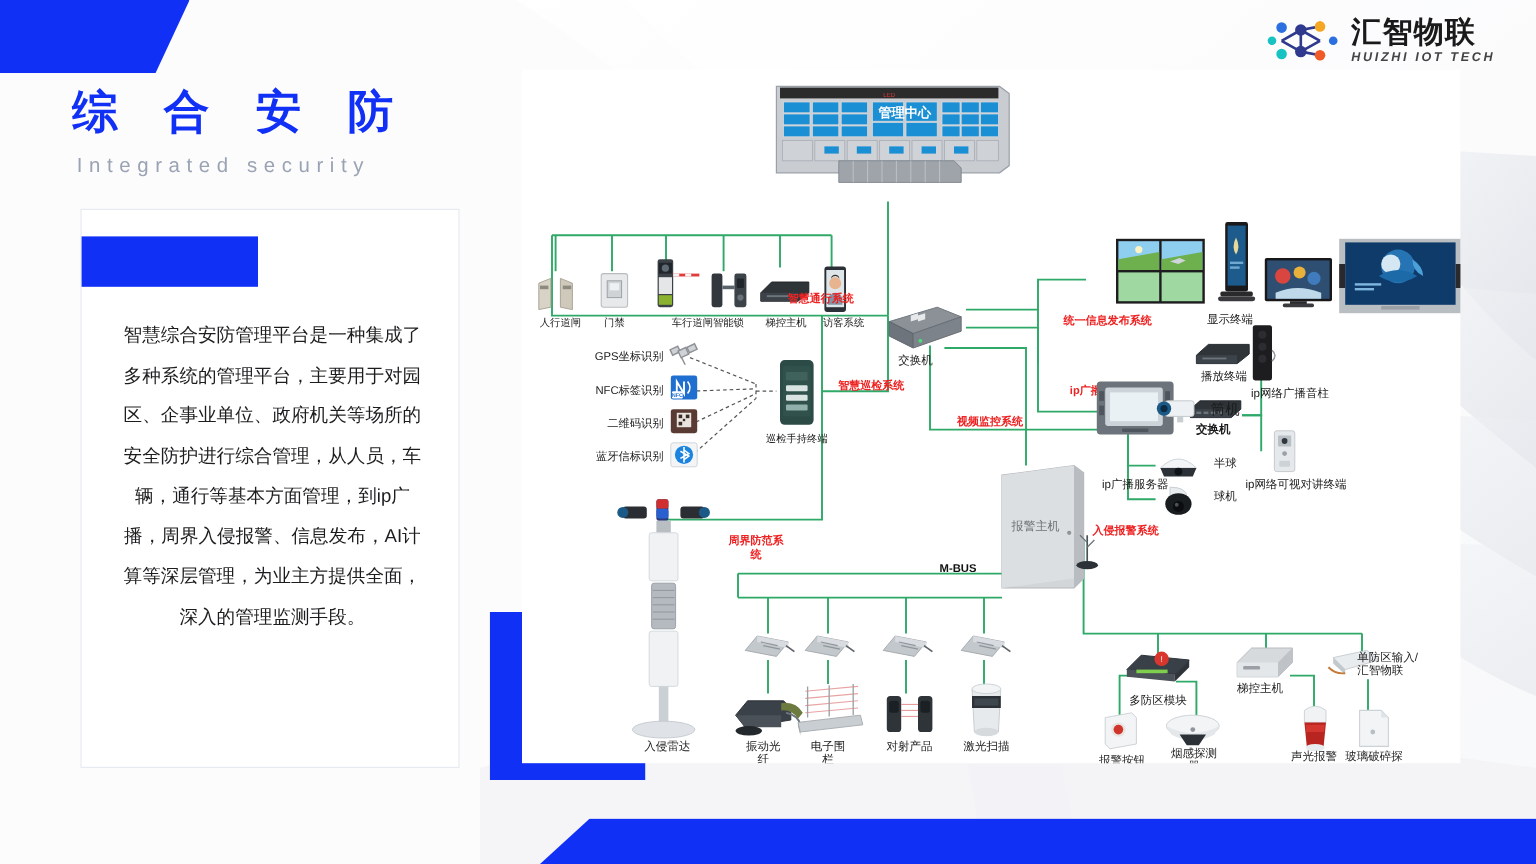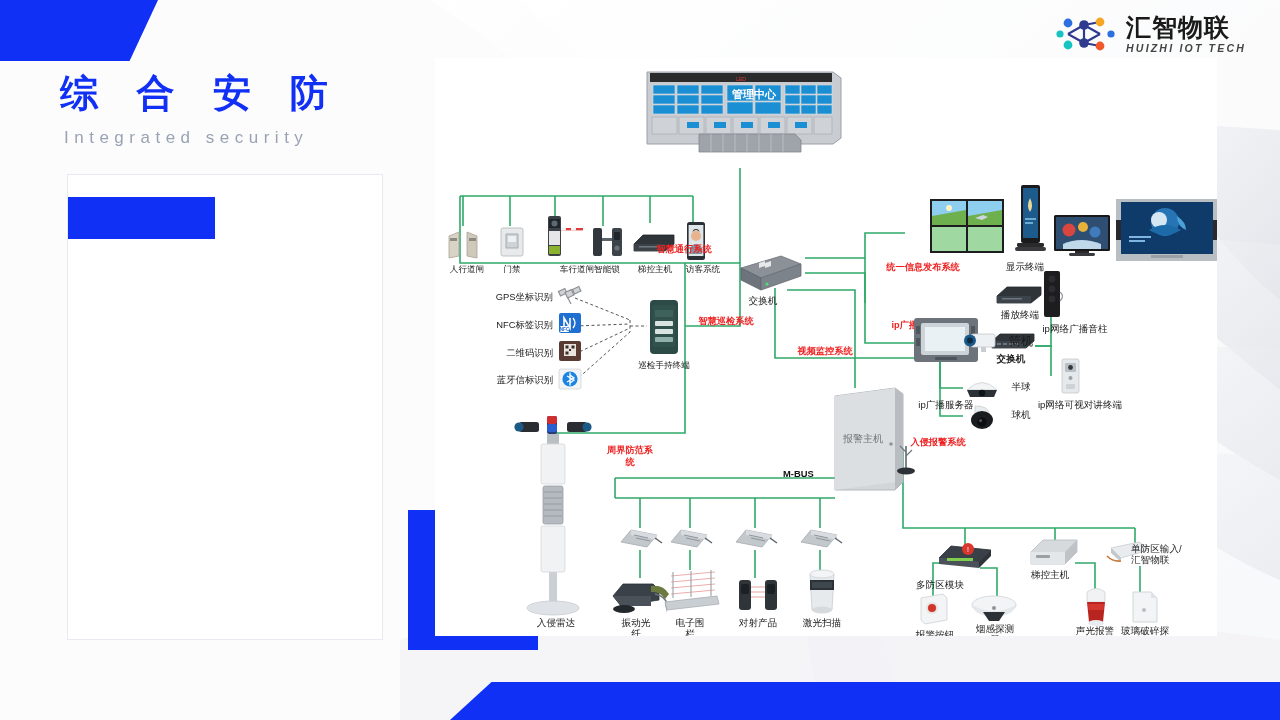--- a/index.html
+++ b/index.html
@@ -127,20 +127,21 @@
     <div class="logo-cn">汇智物联</div>
     <div class="logo-en">HUIZHI IOT TECH</div>
   </div>
 </div>
 
 <div class="page-title">综 合 安 防</div>
 <div class="page-subtitle">Integrated security</div>
 
 <div class="text-card">
   <div class="card-tab"></div>
+  <div class="card-body">智慧综合安防管理平台是一种集成了多种系统的管理平台，主要用于对园区、企事业单位、政府机关等场所的安全防护进行综合管理，从人员，车辆，通行等基本方面管理，到ip广播，周界入侵报警、信息发布，AI计算等深层管理，为业主方提供全面，深入的管理监测手段。</div>
 </div>
 
 <div class="diagram">
 
   <svg width="782" height="578" viewBox="0 0 782 578">
     <g stroke="#2fa968" stroke-width="1.6" fill="none">
 
       <path d="M305 110 L305 205"></path>
 
       <path d="M25 138 L25 205 L305 205"></path>
@@ -706,21 +707,21 @@
   <div class="dev" style="left:500px; top:482px;">
     <svg width="62" height="32" viewBox="0 0 62 32">
       <path d="M4 18 L16 6 L56 10 L44 22 Z" fill="#3a4047" stroke="#2a3036" stroke-width="0.8"></path>
       <path d="M4 18 L44 22 L44 28 L4 24 Z" fill="#4a5158"></path>
       <path d="M44 22 L56 10 L56 16 L44 28 Z" fill="#2e343a"></path>
       <rect x="12" y="18" width="26" height="3" fill="#7fcf4f"></rect>
       <circle cx="33" cy="9" r="6" fill="#d9372e"></circle>
       <text x="33" y="12" font-size="7" fill="#fff" text-anchor="middle" font-family="Liberation Sans">!</text>
     </svg>
   </div>
-  <div class="dlabel" style="left:463px; top:522px; width:84px; font-size:9.6px;">多防区模块</div>
+  <div class="dlabel" style="left:488px; top:522px; width:84px; font-size:9.6px;">多防区模块</div>
 
   <div class="dev" style="left:592px; top:476px;">
     <svg width="56" height="34" viewBox="0 0 56 34">
       <path d="M4 18 L16 6 L50 6 L50 18 L38 30 L4 30 Z" fill="#d7dadd" stroke="#b5b9bd" stroke-width="0.8"></path>
       <path d="M4 18 L38 18 L38 30 L4 30 Z" fill="#e4e7ea"></path>
       <path d="M38 18 L50 6 L50 18 L38 30 Z" fill="#bfc3c7"></path>
       <rect x="9" y="21" width="14" height="3" rx="1" fill="#9aa0a6"></rect>
     </svg>
   </div>
   <div class="dlabel wrap" style="left:594px; top:512px; width:42px; font-size:9.6px;">梯控主机</div>

